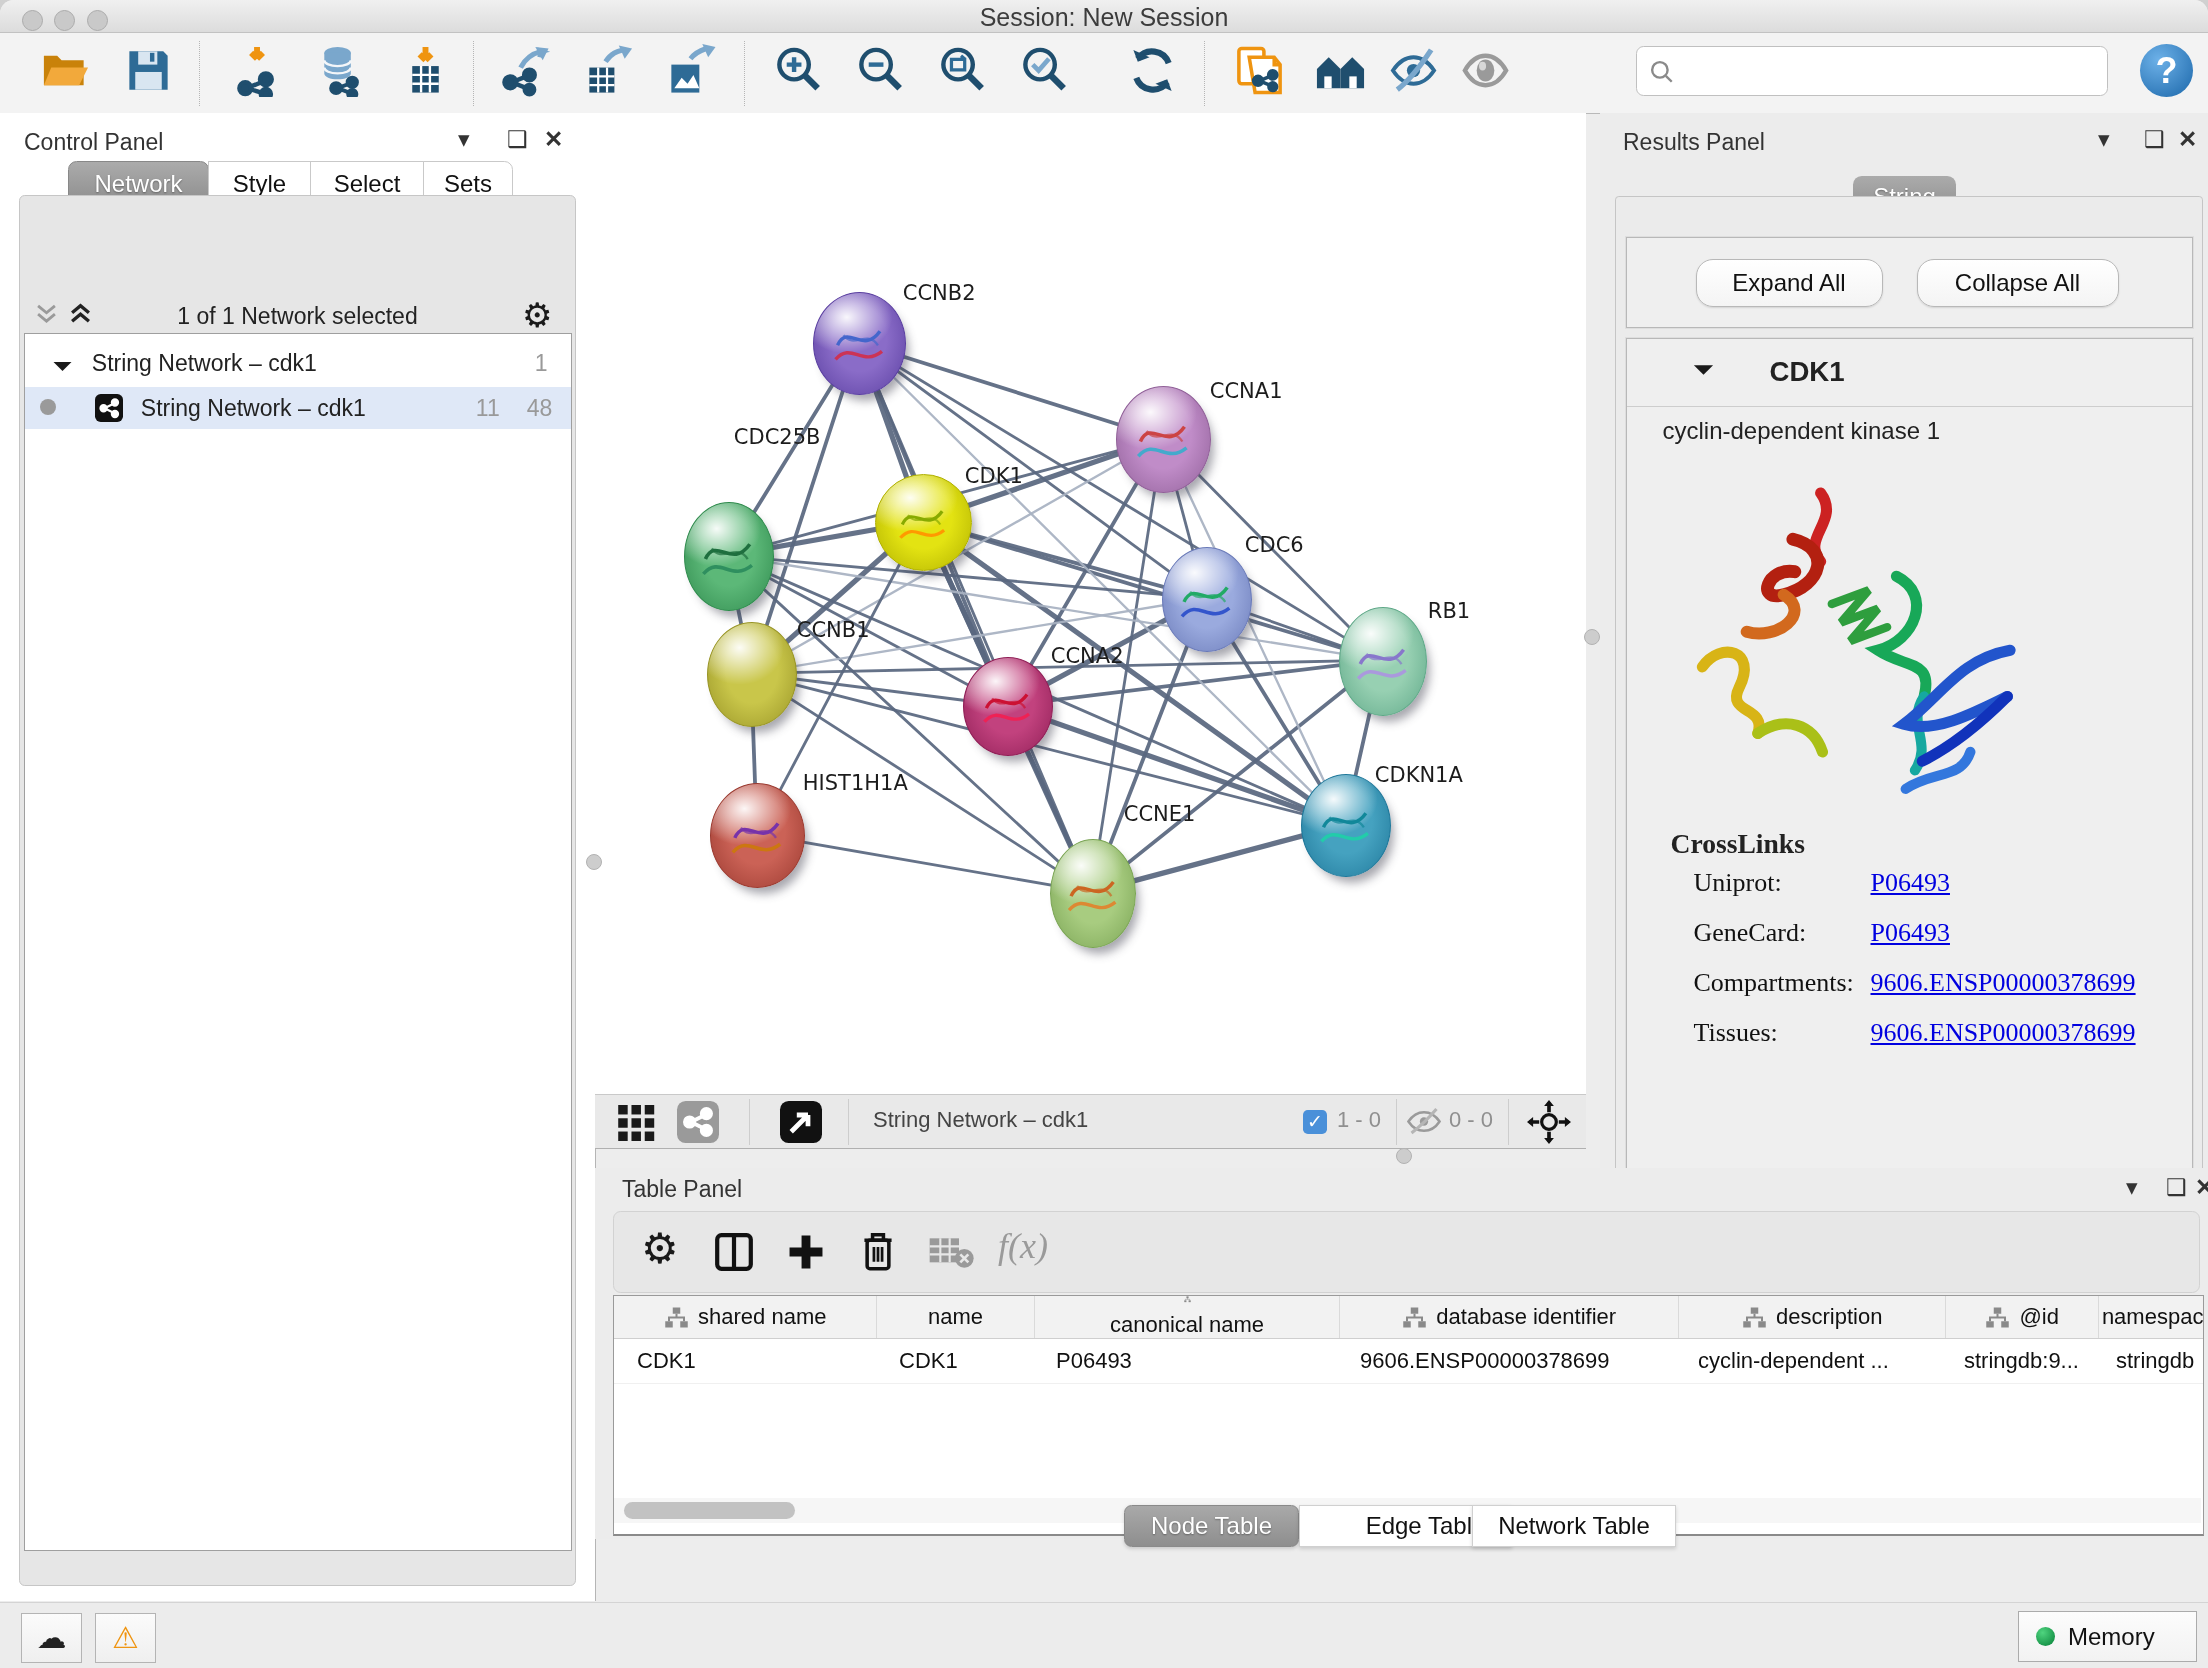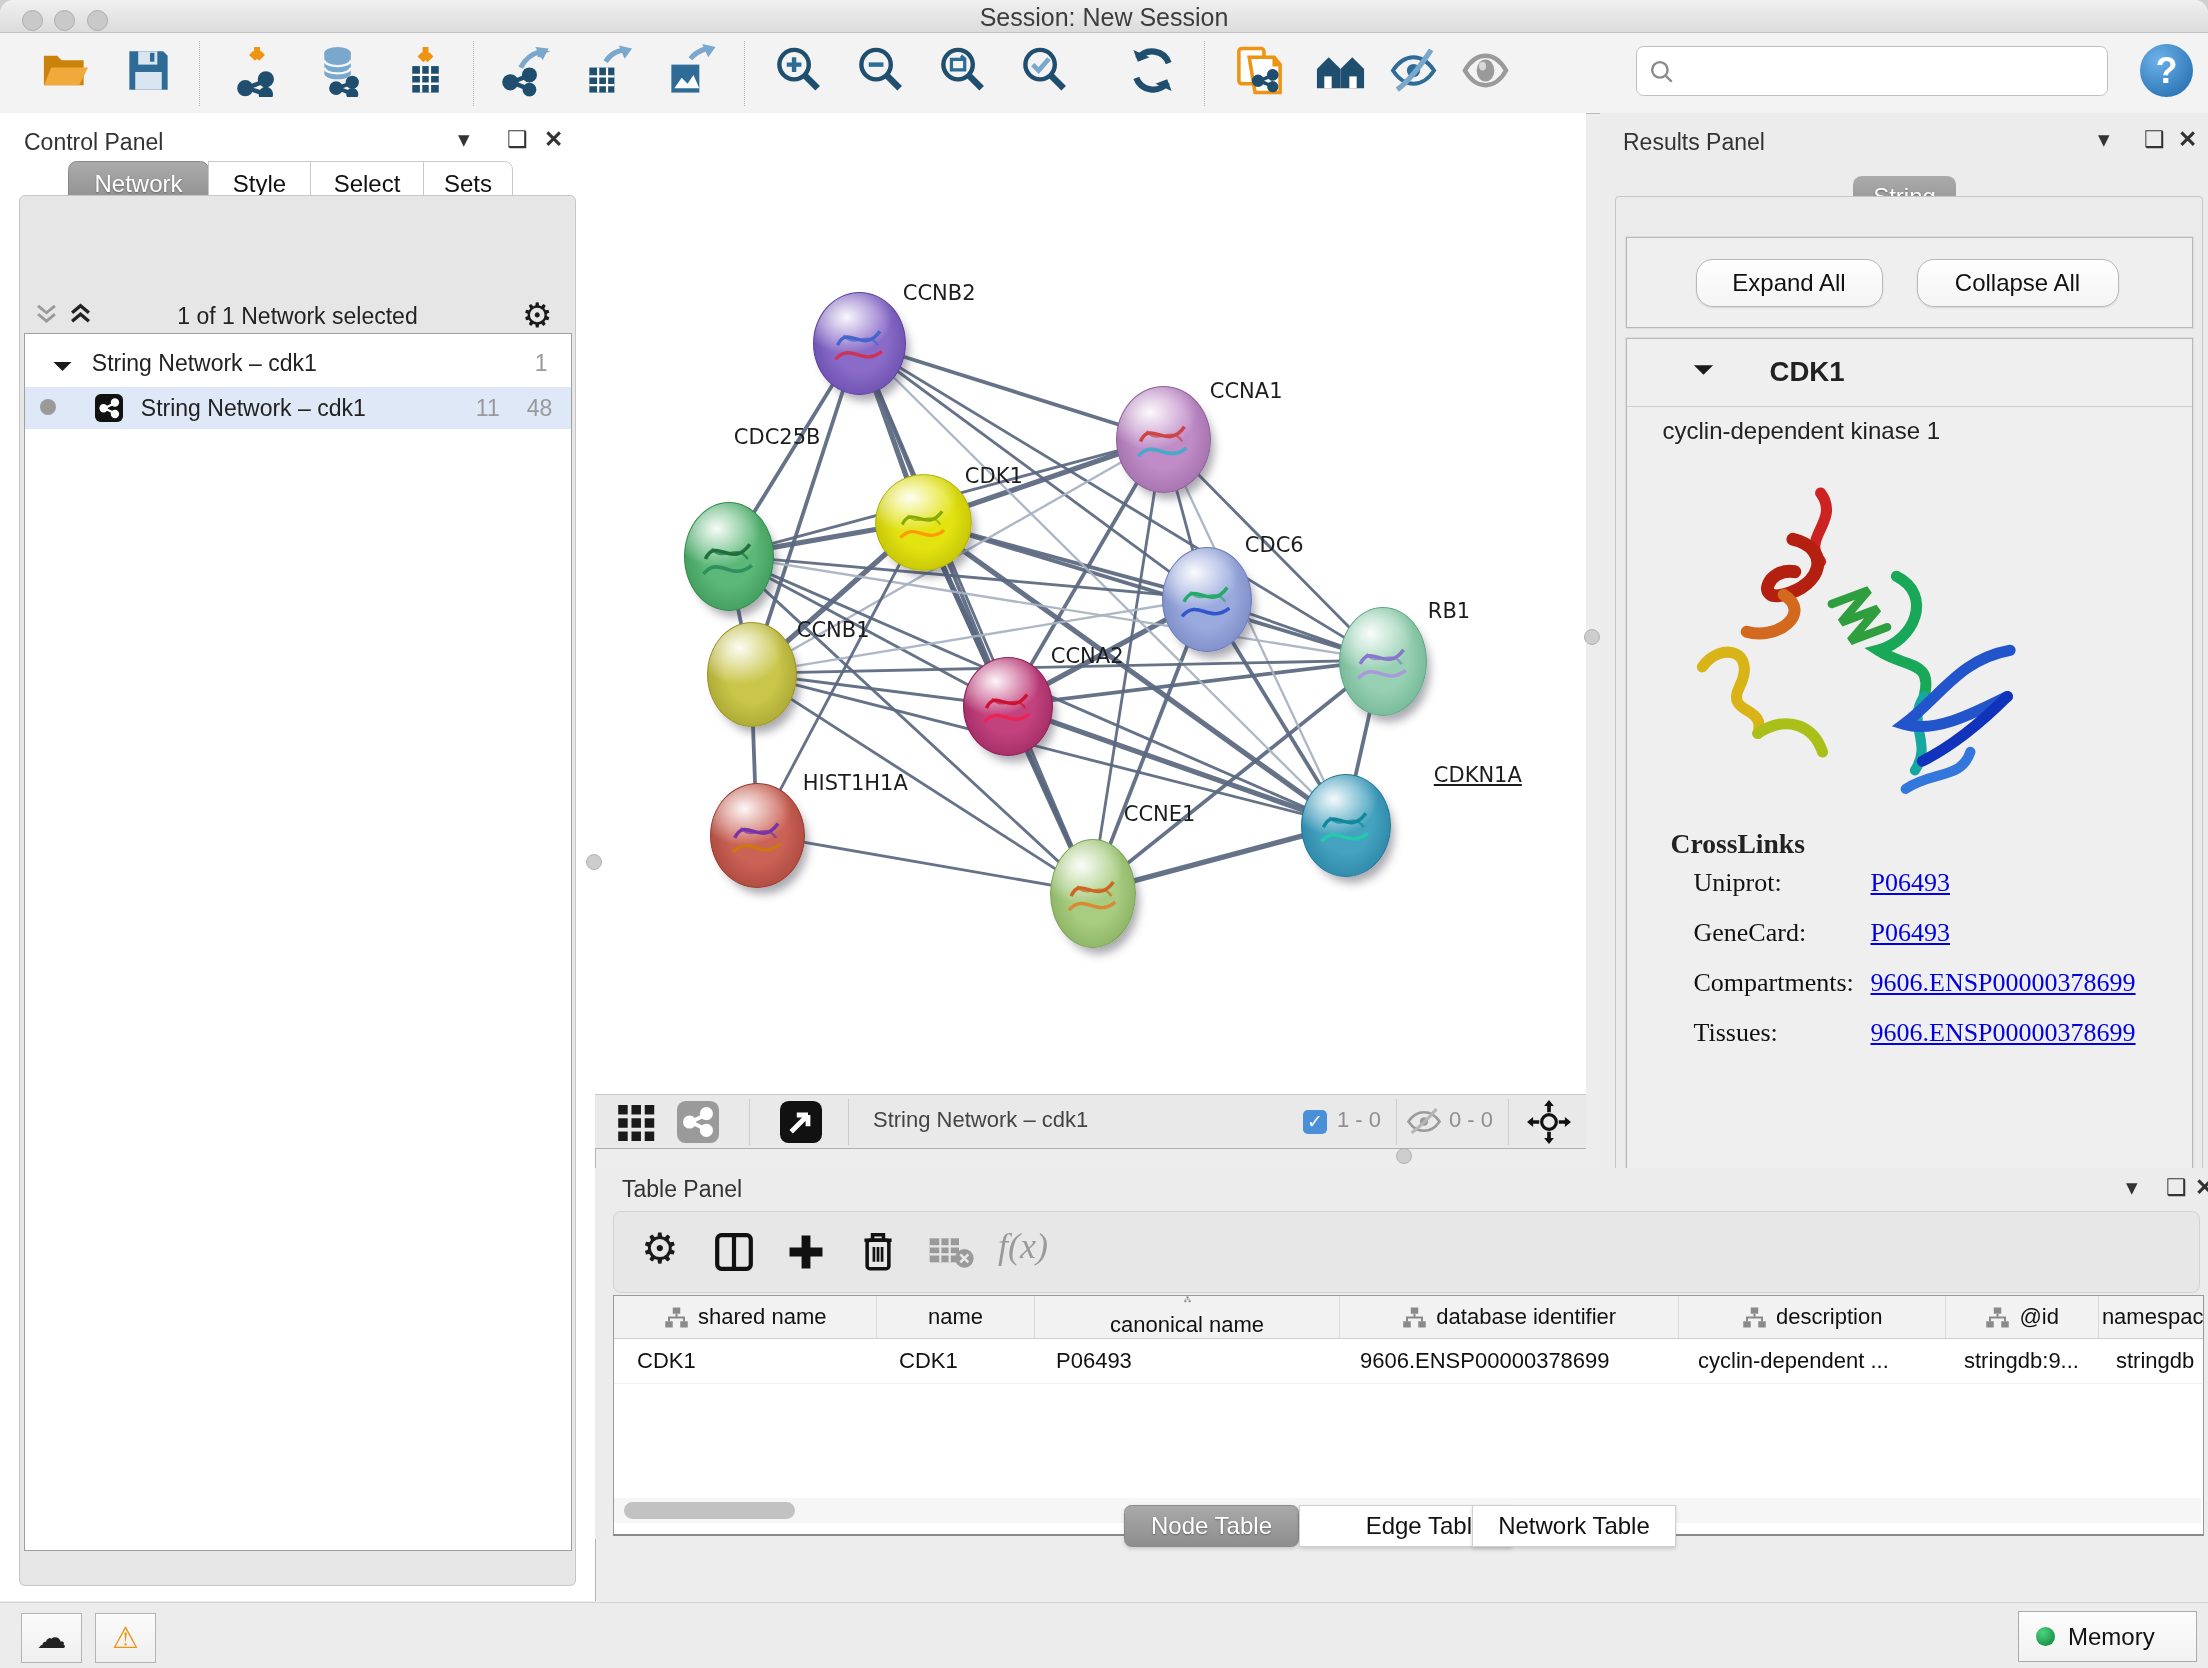--- a/index.html
+++ b/index.html
@@ -428,21 +428,21 @@
           </svg>
         </div>
         <div class="net-label" style="left: 452px; top: 530px;">CCNA2</div>
         <div class="net-node" style="left: 702px; top: 660px; width: 88px; height: 101px; border: 1px solid rgb(32, 120, 154); background: radial-gradient(50% 36% at 36% 24%, rgba(255, 255, 255, 0.95), rgba(255, 255, 255, 0)), radial-gradient(at 50% 45%, rgb(69, 162, 192) 42%, rgb(32, 120, 154) 100%);">
           <svg viewBox="0 0 60 60" style="position:absolute;left:14%;top:22%;width:72%;height:60%">
             <path d="M8,30 C18,8 33,40 50,16" fill="none" stroke="#11889a" stroke-width="3.4"></path>
             <path d="M6,44 C22,26 32,52 52,36" fill="none" stroke="#22ccaa" stroke-width="3.4"></path>
             <path d="M14,20 C24,34 38,14 48,30" fill="none" stroke="#11889a" stroke-width="2.2" opacity=".7"></path>
           </svg>
         </div>
-        <div class="net-label" style="left: 835px; top: 649px; text-decoration: underline;">CDKN1A</div>
+        <div class="net-label" style="left: 776px; top: 649px;">CDKN1A</div>
         <div class="net-node" style="left: 111px; top: 669px; width: 93px; height: 103px; border: 1px solid rgb(154, 58, 48); background: radial-gradient(50% 36% at 36% 24%, rgba(255, 255, 255, 0.95), rgba(255, 255, 255, 0)), radial-gradient(at 50% 45%, rgb(203, 98, 86) 42%, rgb(154, 58, 48) 100%);">
           <svg viewBox="0 0 60 60" style="position:absolute;left:14%;top:22%;width:72%;height:60%">
             <path d="M8,30 C18,8 33,40 50,16" fill="none" stroke="#7733aa" stroke-width="3.4"></path>
             <path d="M6,44 C22,26 32,52 52,36" fill="none" stroke="#cc7711" stroke-width="3.4"></path>
             <path d="M14,20 C24,34 38,14 48,30" fill="none" stroke="#7733aa" stroke-width="2.2" opacity=".7"></path>
           </svg>
         </div>
         <div class="net-label" style="left: 204px; top: 657px;">HIST1H1A</div>
         <div class="net-node" style="left: 451px; top: 725px; width: 84px; height: 107px; border: 1px solid rgb(122, 164, 84); background: radial-gradient(50% 36% at 36% 24%, rgba(255, 255, 255, 0.95), rgba(255, 255, 255, 0)), radial-gradient(at 50% 45%, rgb(168, 204, 128) 42%, rgb(122, 164, 84) 100%);">
           <svg viewBox="0 0 60 60" style="position:absolute;left:14%;top:22%;width:72%;height:60%">

